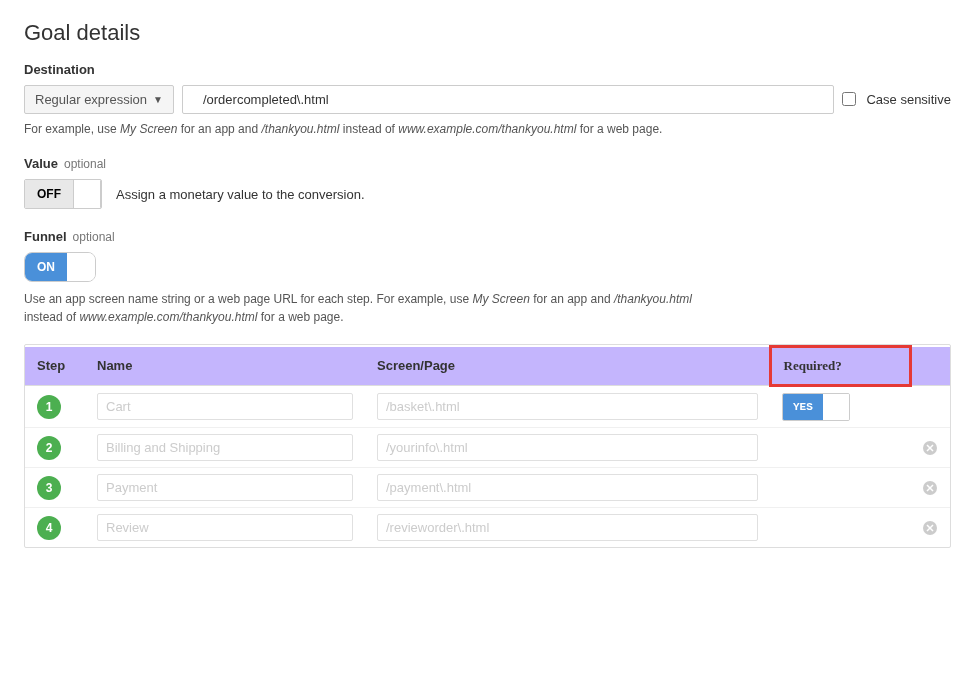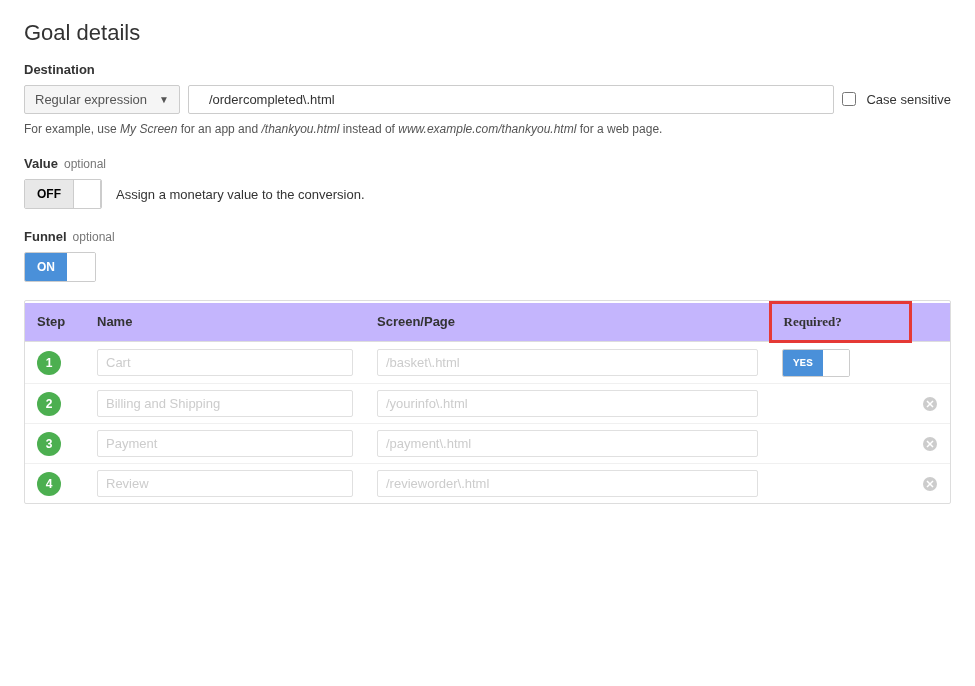--- a/index.html
+++ b/index.html
@@ -32,21 +32,21 @@
     
     .destination-row {
       display: flex;
       align-items: center;
       gap: 8px;
       margin-bottom: 6px;
     }
     .dropdown-btn {
       display: flex;
       align-items: center;
-      gap: 12px;
+      gap: 6px;
       border: 1px solid #ccc;
       background: #f5f5f5;
       padding: 6px 10px;
       border-radius: 2px;
       cursor: pointer;
       font-size: 13px;
       color: #555;
       white-space: nowrap;
     }
     .dropdown-btn .arrow {
@@ -120,21 +120,21 @@
     }
     
     .funnel-section {
       margin-bottom: 14px;
     }
     
     .funnel-toggle {
       display: inline-flex;
       align-items: center;
       border: 1px solid #ccc;
-      border-radius: 2px;
+      border-radius: 8px;
       overflow: hidden;
       cursor: pointer;
       height: 30px;
       margin-bottom: 8px;
     }
     .funnel-toggle .ton {
       background: #4a90d9;
       color: #fff;
       padding: 0 12px;
       font-size: 12px;
@@ -288,20 +288,24 @@
 </div>
 
 <div class="funnel-section">
   <div class="section-label">
     <span>Funnel</span><span class="optional">optional</span>
   </div>
   <div class="funnel-toggle">
     <div class="ton">ON</div>
     <div class="tthumb"></div>
   </div>
+  <p class="hint-text">
+    Use an app screen name string or a web page URL for each step. For example, use <em>My Screen</em> for an app and <em>/thankyou.html</em><br>
+    instead of <em>www.example.com/thankyou.html</em> for a web page.
+  </p>
 
   
   <div class="funnel-table-container">
     <table class="funnel-table">
       <thead>
         <tr>
           <th class="step-col">Step</th>
           <th class="name-col">Name</th>
           <th>Screen/Page</th>
           <th class="required-cell required-header">Required?</th>

